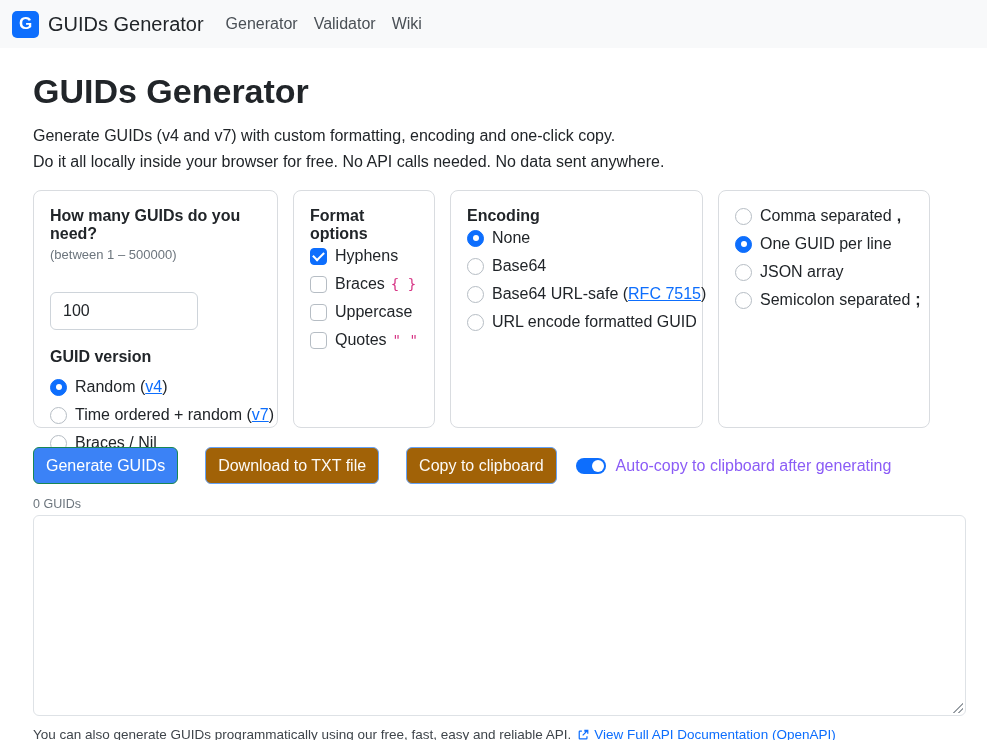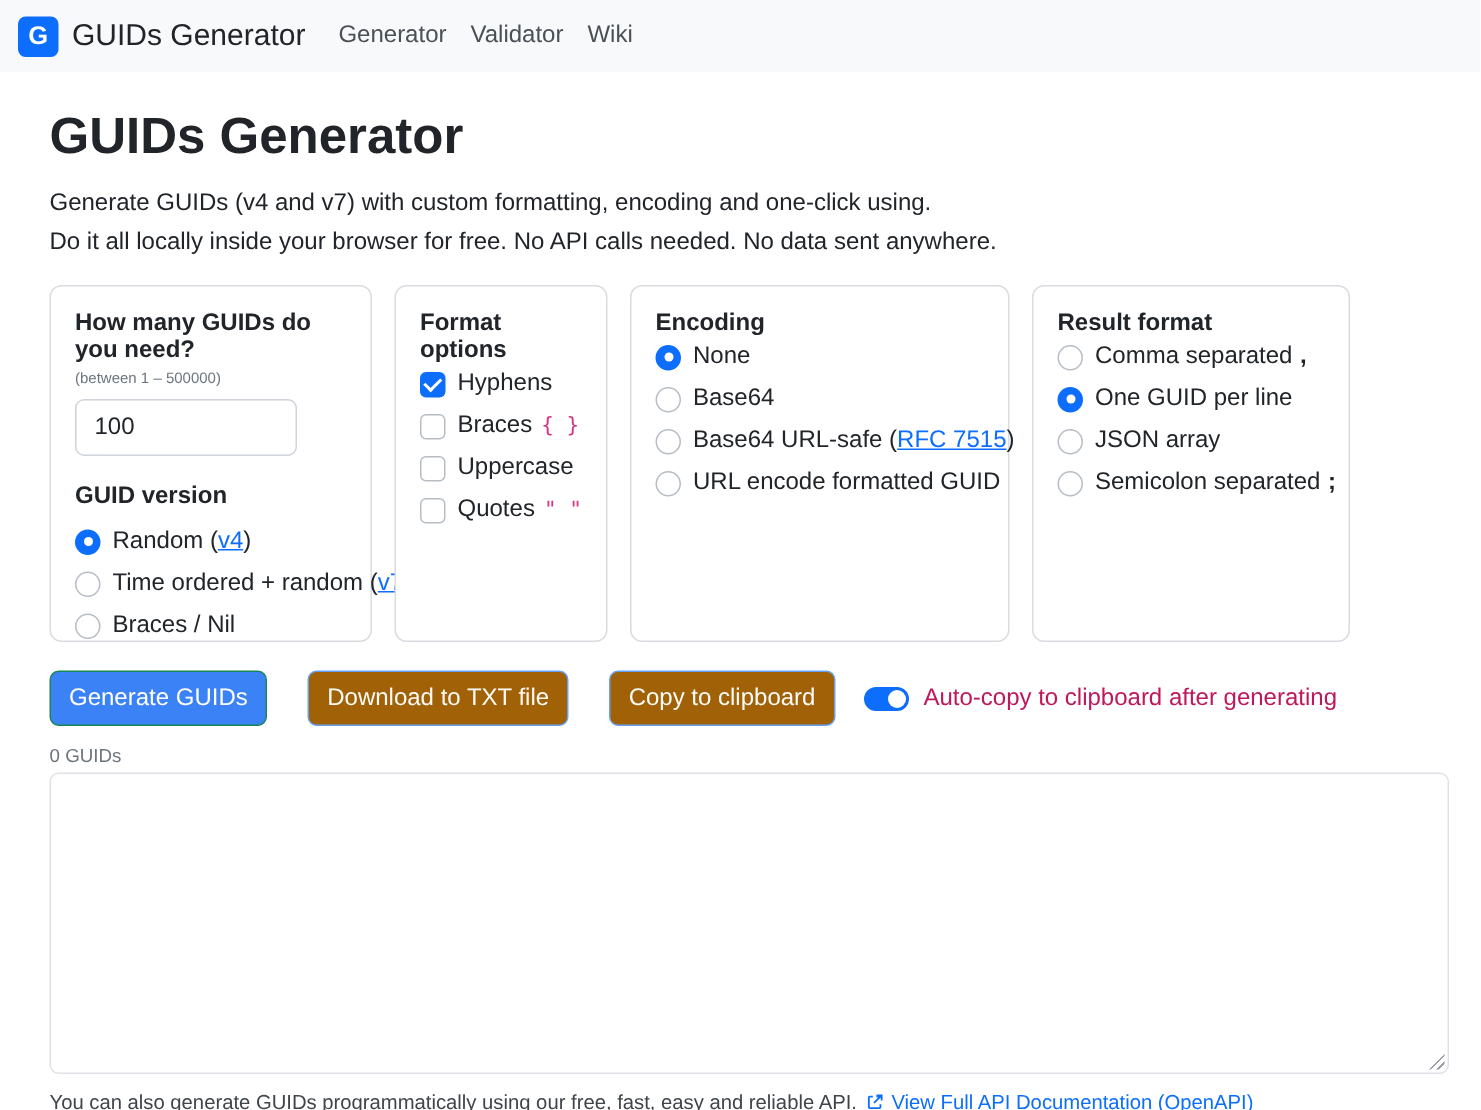--- a/index.html
+++ b/index.html
@@ -42,26 +42,26 @@
   .subtitle { margin-top: 12px; line-height: 26px; font-size: 16px; color: #212529; }
   
   .cards { display: flex; gap: 15px; margin-top: 15px; }
   .card {
     background: #fff;
     border: 1px solid #d9dce0;
     border-radius: 8px;
     padding: 16px;
     height: 238px;
   }
-  .card-count  { width: 215px; }
+  .card-count  { width: 245px; }
   .card-format { width: 142px; }
   .card-enc    { width: 253px; }
   .card-result { width: 212px; }
   .card-title { font-size: 16px; font-weight: 700; margin-bottom: 4px; }
-  .hint { font-size: 10px; color: #6c757d; margin-bottom: 8px; }
+  .hint { font-size: 13px; color: #6c757d; margin-bottom: 30px; }
   .num-input {
     width: 148px; height: 38px;
     border: 1px solid #ced4da;
     border-radius: 6px;
     font-size: 16px;
     padding: 6px 12px;
     font-family: "Liberation Sans", sans-serif;
     color: #212529;
     margin-bottom: 18px;
   }
@@ -125,21 +125,21 @@
     position: relative;
     cursor: pointer;
     flex: 0 0 30px;
   }
   .switch::after {
     content: ""; position: absolute;
     right: 2px; top: 2px;
     width: 12px; height: 12px;
     background: #fff; border-radius: 50%;
   }
-  .switch-label { margin-left: 10px; font-size: 16px; color: #be185d; }
+  .switch-label { margin-left: 10px; font-size: 16px; color: #8b5cf6; }
   
   .count-label { margin-top: 13px; font-size: 12.5px; color: #6c757d; }
   .output-wrap { position: relative; margin-top: 4px; }
   .output-area {
     width: 933px; height: 201px;
     border: 1px solid #dee2e6;
     border-radius: 6px;
     resize: none;
     font-family: "DejaVu Sans Mono", monospace;
     font-size: 13px;
@@ -180,21 +180,21 @@
   <div class="nav-links">
     <a class="nav-link">Generator</a>
     <a class="nav-link">Validator</a>
     <a class="nav-link">Wiki</a>
   </div>
 </nav>
 
 <main class="main">
   <h1>GUIDs Generator</h1>
   <div class="subtitle">
-    <div>Generate GUIDs (v4 and v7) with custom formatting, encoding and one-click using.</div>
+    <div>Generate GUIDs (v4 and v7) with custom formatting, encoding and one-click copy.</div>
     <div>Do it all locally inside your browser for free. No API calls needed. No data sent anywhere.</div>
   </div>
 
   <div class="cards">
 
     <section class="card card-count">
       <div class="card-title">How many GUIDs do you need?</div>
       <div class="hint">(between 1 – 500000)</div>
       <input class="num-input" type="text" value="100" style="">
       <div class="sub-title">GUID version</div>
@@ -248,21 +248,20 @@
         <span class="radio"></span>
         <span class="opt-text"><span>Base64 URL-safe (</span><a class="inline-link">RFC 7515</a><span>)</span></span>
       </div>
       <div class="opt-row">
         <span class="radio"></span>
         <span class="opt-text">URL encode formatted GUID</span>
       </div>
     </section>
 
     <section class="card card-result">
-      <div class="card-title">Result format</div>
       <div class="opt-row">
         <span class="radio"></span>
         <span class="opt-text">Comma separated</span>
         <span class="sym">,</span>
       </div>
       <div class="opt-row">
         <span class="radio checked"></span>
         <span class="opt-text">One GUID per line</span>
       </div>
       <div class="opt-row">

